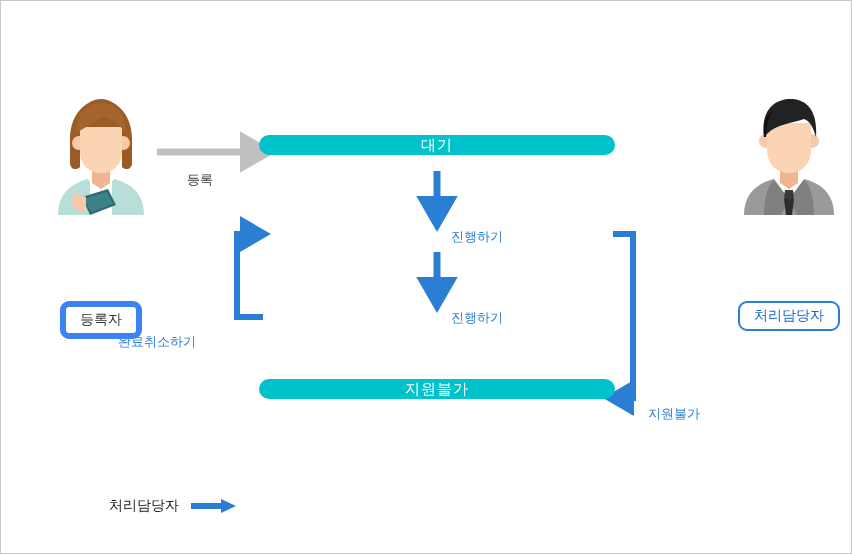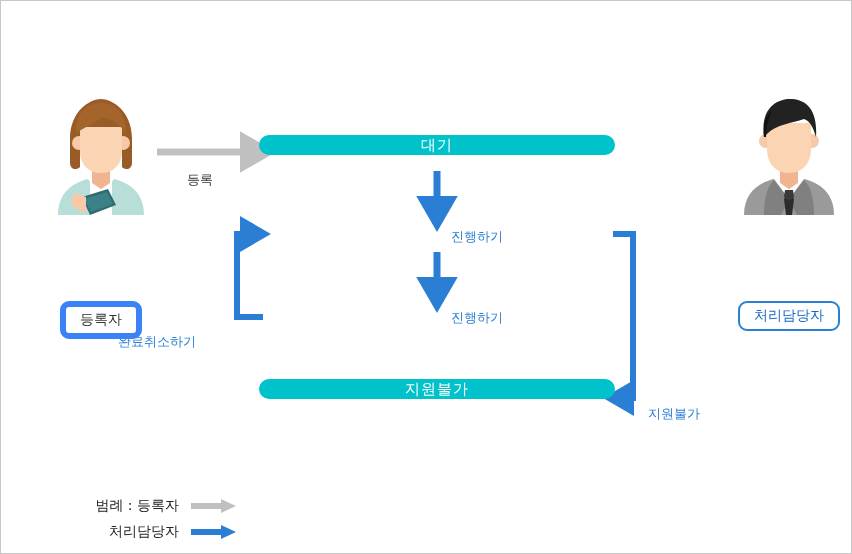--- a/index.html
+++ b/index.html
@@ -228,26 +228,20 @@
       <path d="M33,30 L77,30 L77,56 C77,71 68,80 55,80 C42,80 33,71 33,56 Z" fill="#fbd4b4"></path>
 
       <path d="M30,44 C26,14 44,6 56,6 C70,6 84,14 82,44 C79,34 76,28 70,26 C58,30 42,32 34,40 Z" fill="#222222"></path>
       <path d="M30,44 C29,30 32,22 38,18 C34,26 32,34 32,44 Z" fill="#111111"></path>
     </svg>
     <div class="name-tag" id="tag-handler">처리담당자</div>
   </div>
 
   <div id="legend">
     <div class="legend-row">
-      <div class="legend-label">범례 : 등록자</div>
-      <svg class="legend-arrow" viewBox="0 0 46 16" xmlns="http://www.w3.org/2000/svg">
-        <path d="M0,5 L30,5 L30,1 L45,8 L30,15 L30,11 L0,11 Z" fill="#c0c0c0"></path>
-      </svg>
-    </div>
-    <div class="legend-row">
       <div class="legend-label">처리담당자</div>
       <svg class="legend-arrow" viewBox="0 0 46 16" xmlns="http://www.w3.org/2000/svg">
         <path d="M0,5 L30,5 L30,1 L45,8 L30,15 L30,11 L0,11 Z" fill="#2a7fd4"></path>
       </svg>
     </div>
   </div>
 
 </div>
 
 </body></html>

